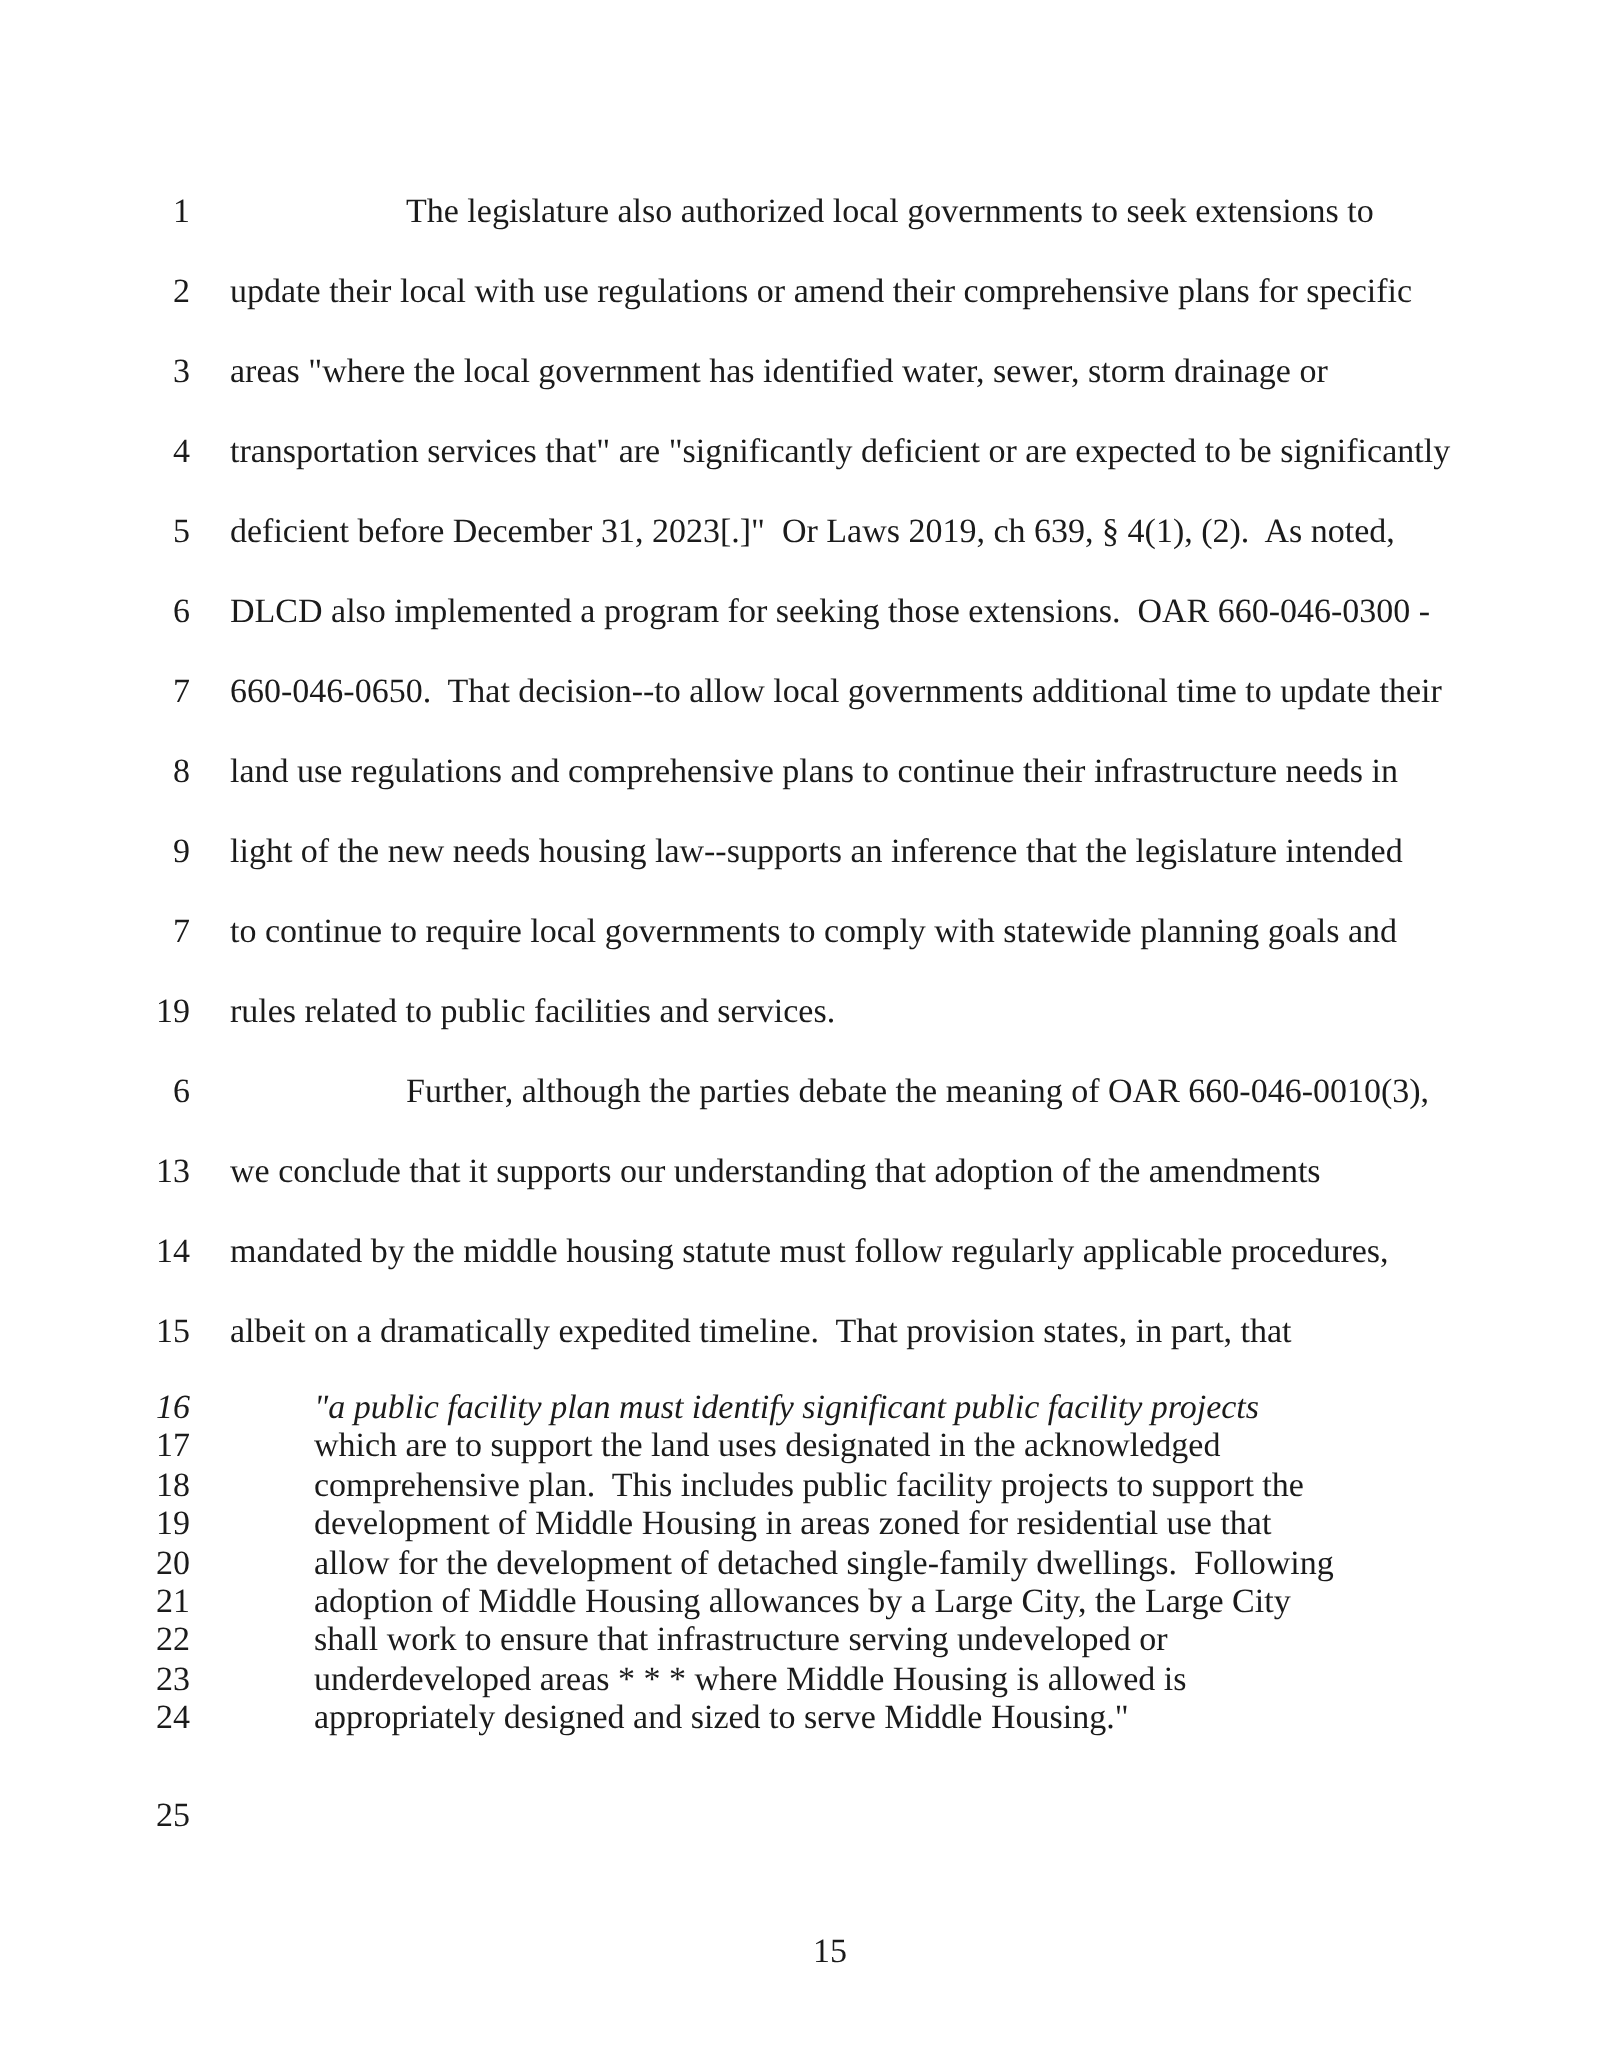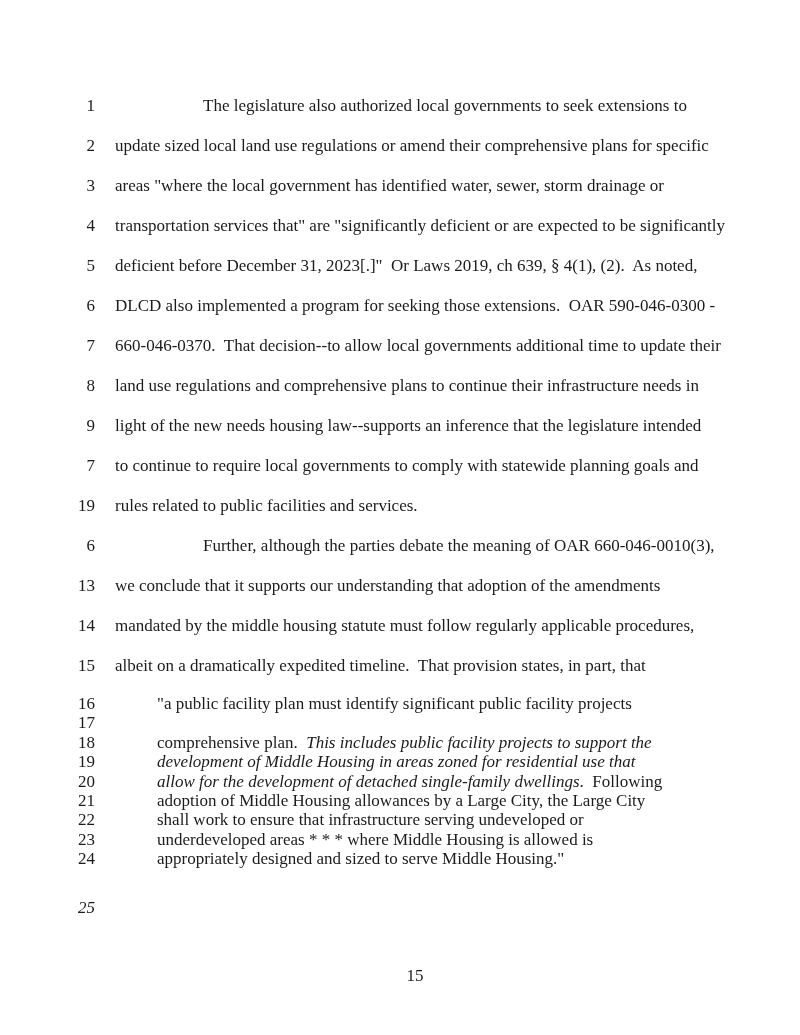--- a/index.html
+++ b/index.html
@@ -47,60 +47,59 @@
   
   .line.quote {
     height: 19.4px;
     line-height: 19.4px;
   }
   .line.quote .line-text {
     padding-left: 62px;
   }
   .line.quote-start {
     margin-top: 8px;
+    font-style: italic;
   }
   .line.after-quote {
     margin-top: 19px;
-    font-style: italic;
   }
   .italic {
-    font-style: italic;
   }
   .footer {
     position: absolute;
     top: 966px;
     left: 0;
     width: 800px;
     box-sizing: border-box;
     padding-left: 30px;
     text-align: center;
   }
 </style>
 </head>
 <body>
 
 <div class="page">
   <div class="line-list">
       <div class="line body indent"><span class="line-num">1</span><span class="line-text"><span>The legislature also authorized local governments to seek extensions to</span></span></div>
-      <div class="line body"><span class="line-num">2</span><span class="line-text"><span>update sized local land use regulations or amend their comprehensive plans for specific</span></span></div>
+      <div class="line body"><span class="line-num">2</span><span class="line-text"><span>update their local with use regulations or amend their comprehensive plans for specific</span></span></div>
       <div class="line body"><span class="line-num">3</span><span class="line-text"><span>areas "where the local government has identified water, sewer, storm drainage or</span></span></div>
       <div class="line body"><span class="line-num">4</span><span class="line-text"><span>transportation services that" are "significantly deficient or are expected to be significantly</span></span></div>
       <div class="line body"><span class="line-num">5</span><span class="line-text"><span>deficient before December 31, 2023[.]"  Or Laws 2019, ch 639, § 4(1), (2).  As noted,</span></span></div>
-      <div class="line body"><span class="line-num">6</span><span class="line-text"><span>DLCD also implemented a program for seeking those extensions.  OAR 590-046-0300 -</span></span></div>
-      <div class="line body"><span class="line-num">7</span><span class="line-text"><span>660-046-0370.  That decision--to allow local governments additional time to update their</span></span></div>
+      <div class="line body"><span class="line-num">6</span><span class="line-text"><span>DLCD also implemented a program for seeking those extensions.  OAR 660-046-0300 -</span></span></div>
+      <div class="line body"><span class="line-num">7</span><span class="line-text"><span>660-046-0650.  That decision--to allow local governments additional time to update their</span></span></div>
       <div class="line body"><span class="line-num">8</span><span class="line-text"><span>land use regulations and comprehensive plans to continue their infrastructure needs in</span></span></div>
       <div class="line body"><span class="line-num">9</span><span class="line-text"><span>light of the new needs housing law--supports an inference that the legislature intended</span></span></div>
       <div class="line body"><span class="line-num">7</span><span class="line-text"><span>to continue to require local governments to comply with statewide planning goals and</span></span></div>
       <div class="line body"><span class="line-num">19</span><span class="line-text"><span>rules related to public facilities and services.</span></span></div>
       <div class="line body indent"><span class="line-num">6</span><span class="line-text"><span>Further, although the parties debate the meaning of OAR 660-046-0010(3),</span></span></div>
       <div class="line body"><span class="line-num">13</span><span class="line-text"><span>we conclude that it supports our understanding that adoption of the amendments</span></span></div>
       <div class="line body"><span class="line-num">14</span><span class="line-text"><span>mandated by the middle housing statute must follow regularly applicable procedures,</span></span></div>
       <div class="line body"><span class="line-num">15</span><span class="line-text"><span>albeit on a dramatically expedited timeline.  That provision states, in part, that</span></span></div>
       <div class="line quote quote-start"><span class="line-num">16</span><span class="line-text"><span>"a public facility plan must identify significant public facility projects</span></span></div>
-      <div class="line quote"><span class="line-num">17</span></div>
+      <div class="line quote"><span class="line-num">17</span><span class="line-text"><span>which are to support the land uses designated in the acknowledged</span></span></div>
       <div class="line quote"><span class="line-num">18</span><span class="line-text"><span>comprehensive plan.  </span><span class="italic">This includes public facility projects to support the</span></span></div>
       <div class="line quote"><span class="line-num">19</span><span class="line-text"><span class="italic">development of Middle Housing in areas zoned for residential use that</span></span></div>
       <div class="line quote"><span class="line-num">20</span><span class="line-text"><span class="italic">allow for the development of detached single-family dwellings</span><span>.  Following</span></span></div>
       <div class="line quote"><span class="line-num">21</span><span class="line-text"><span>adoption of Middle Housing allowances by a Large City, the Large City</span></span></div>
       <div class="line quote"><span class="line-num">22</span><span class="line-text"><span>shall work to ensure that infrastructure serving undeveloped or</span></span></div>
       <div class="line quote"><span class="line-num">23</span><span class="line-text"><span>underdeveloped areas * * * where Middle Housing is allowed is</span></span></div>
       <div class="line quote"><span class="line-num">24</span><span class="line-text"><span>appropriately designed and sized to serve Middle Housing."</span></span></div>
       <div class="line body after-quote"><span class="line-num">25</span></div>
     </div>
   <div class="footer">15</div>

